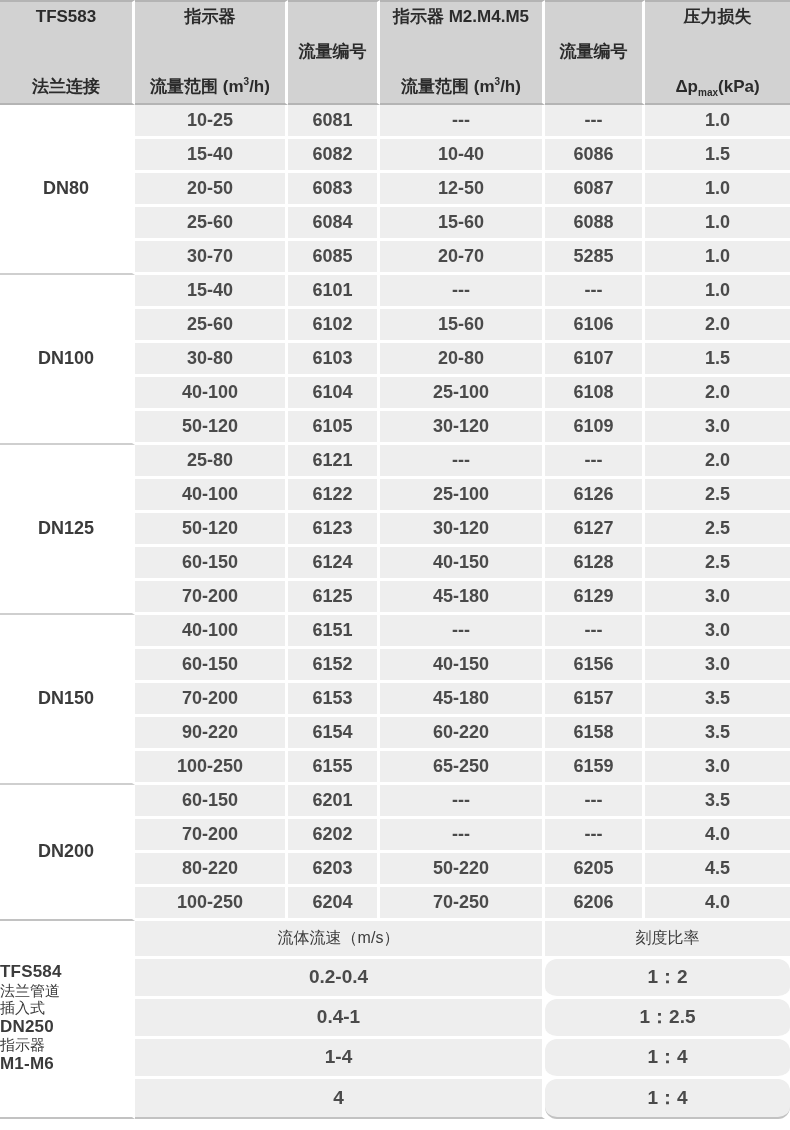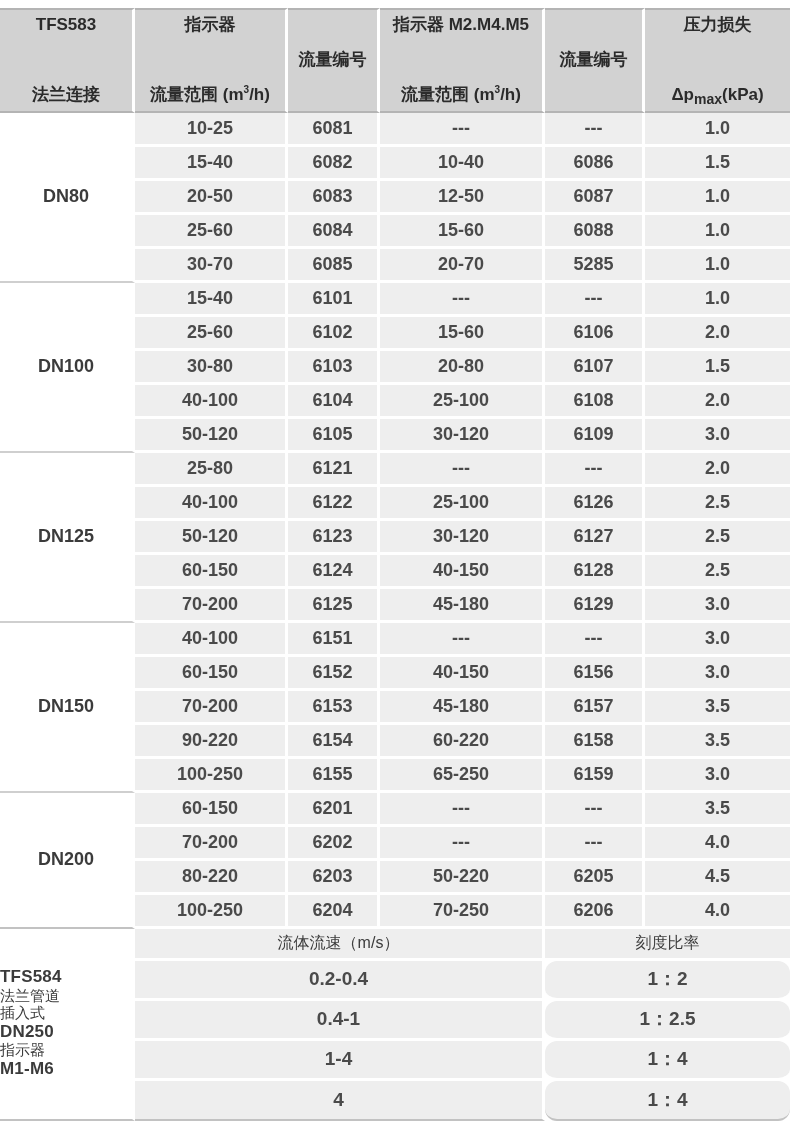--- a/index.html
+++ b/index.html
@@ -14,21 +14,20 @@
     font-family: "Liberation Sans", "DejaVu Sans", sans-serif;
     color: #4a4a4a;
     overflow: hidden;
   }
 
   .sheet {
     width: 790px;
     height: 1130px;
     position: relative;
     box-sizing: border-box;
-    padding-top: 8px;
     background: #ffffff;
   }
 
   table.spec {
     width: 790px;
     border-collapse: separate;
     border-spacing: 0;
     table-layout: fixed;
   }
 
@@ -45,21 +44,21 @@
     padding: 4px 2px;
     border-top: 2px solid #b4b4b4;
     border-bottom: 2px solid #b4b4b4;
     border-right: 3px solid #ffffff;
     box-sizing: border-box;
   }
   thead th:last-child { border-right: none; }
   thead th .l1 { display: block; white-space: nowrap; }
   thead th .l2 { display: block; white-space: nowrap; margin-top: 48px; }
   sup.sup { font-size: 10px; vertical-align: super; line-height: 0; }
-  sub.sub { font-size: 14px; vertical-align: sub; line-height: 0; }
+  sub.sub { font-size: 10px; vertical-align: sub; line-height: 0; }
 
   
   td.dn {
     background: #ffffff;
     color: #3b3b3b;
     font-weight: bold;
     font-size: 18px;
     text-align: center;
     vertical-align: middle;
     border-bottom: 2px solid #cfcfcf;
@@ -106,21 +105,21 @@
     font-weight: normal;
   }
 
   td.sub-head {
     background: #eeeeee;
     color: #3c3c3c;
     font-size: 16px;
     font-weight: normal;
     text-align: center;
     vertical-align: middle;
-    height: 32px;
+    height: 38px;
     border-bottom: 3px solid #ffffff;
     border-right: 3px solid #ffffff;
     box-sizing: border-box;
   }
   td.sub-head.endcol { border-right: none; }
 
   td.sub-val {
     background: #eeeeee;
     color: #4a4a4a;
     font-weight: bold;

